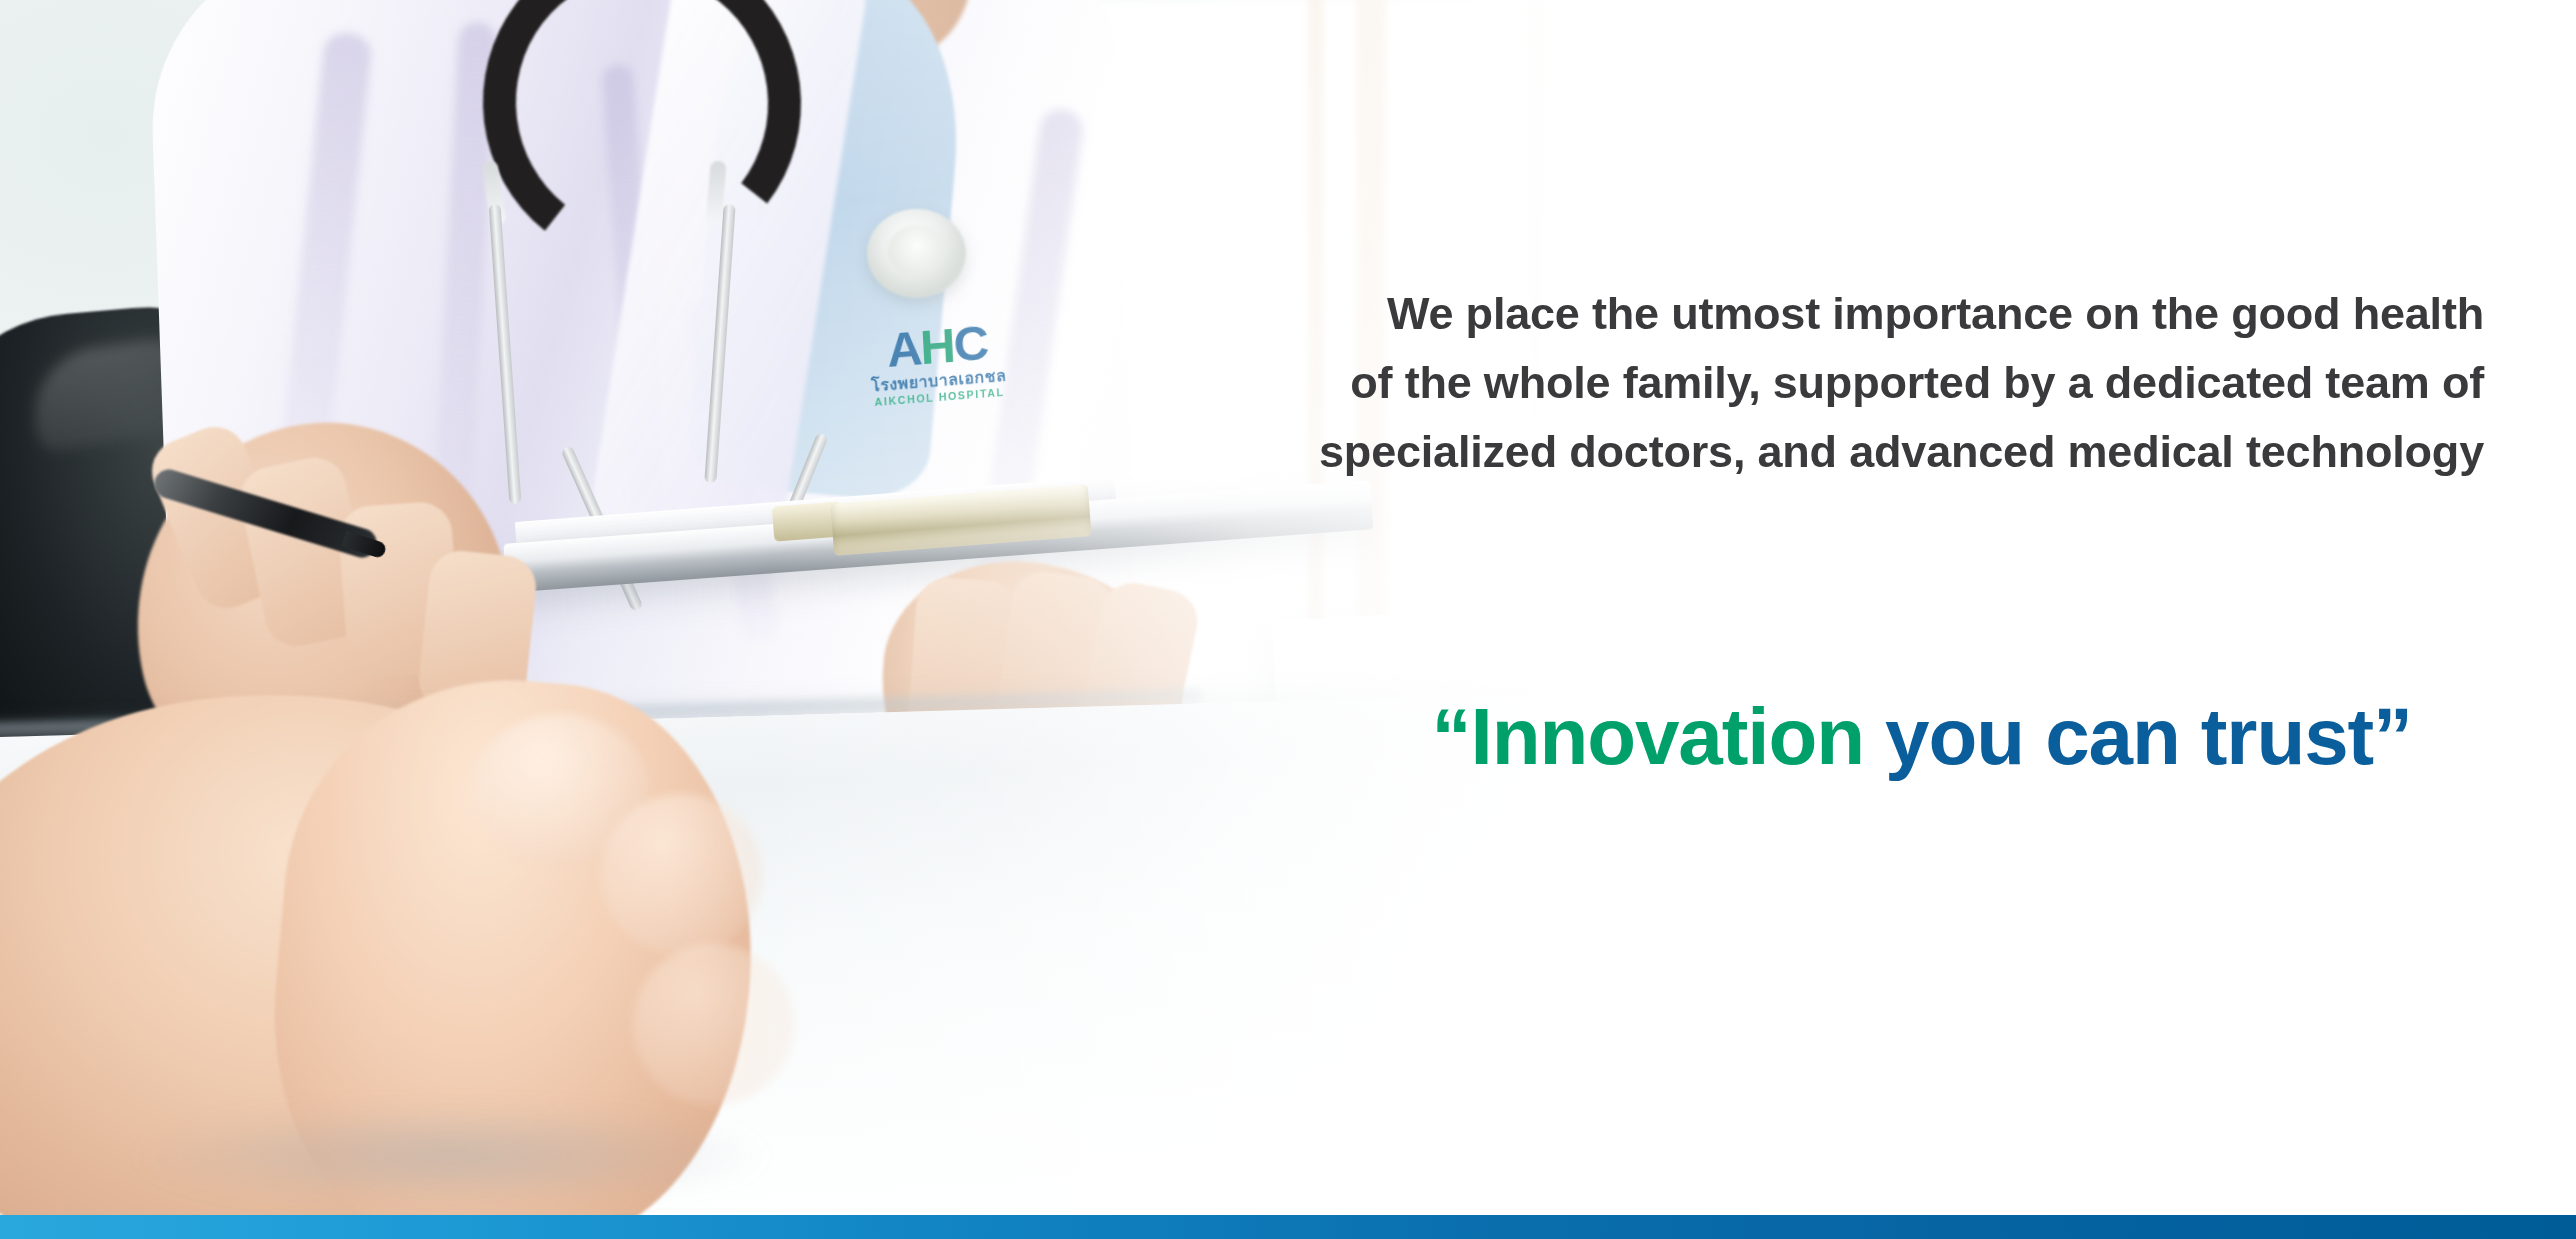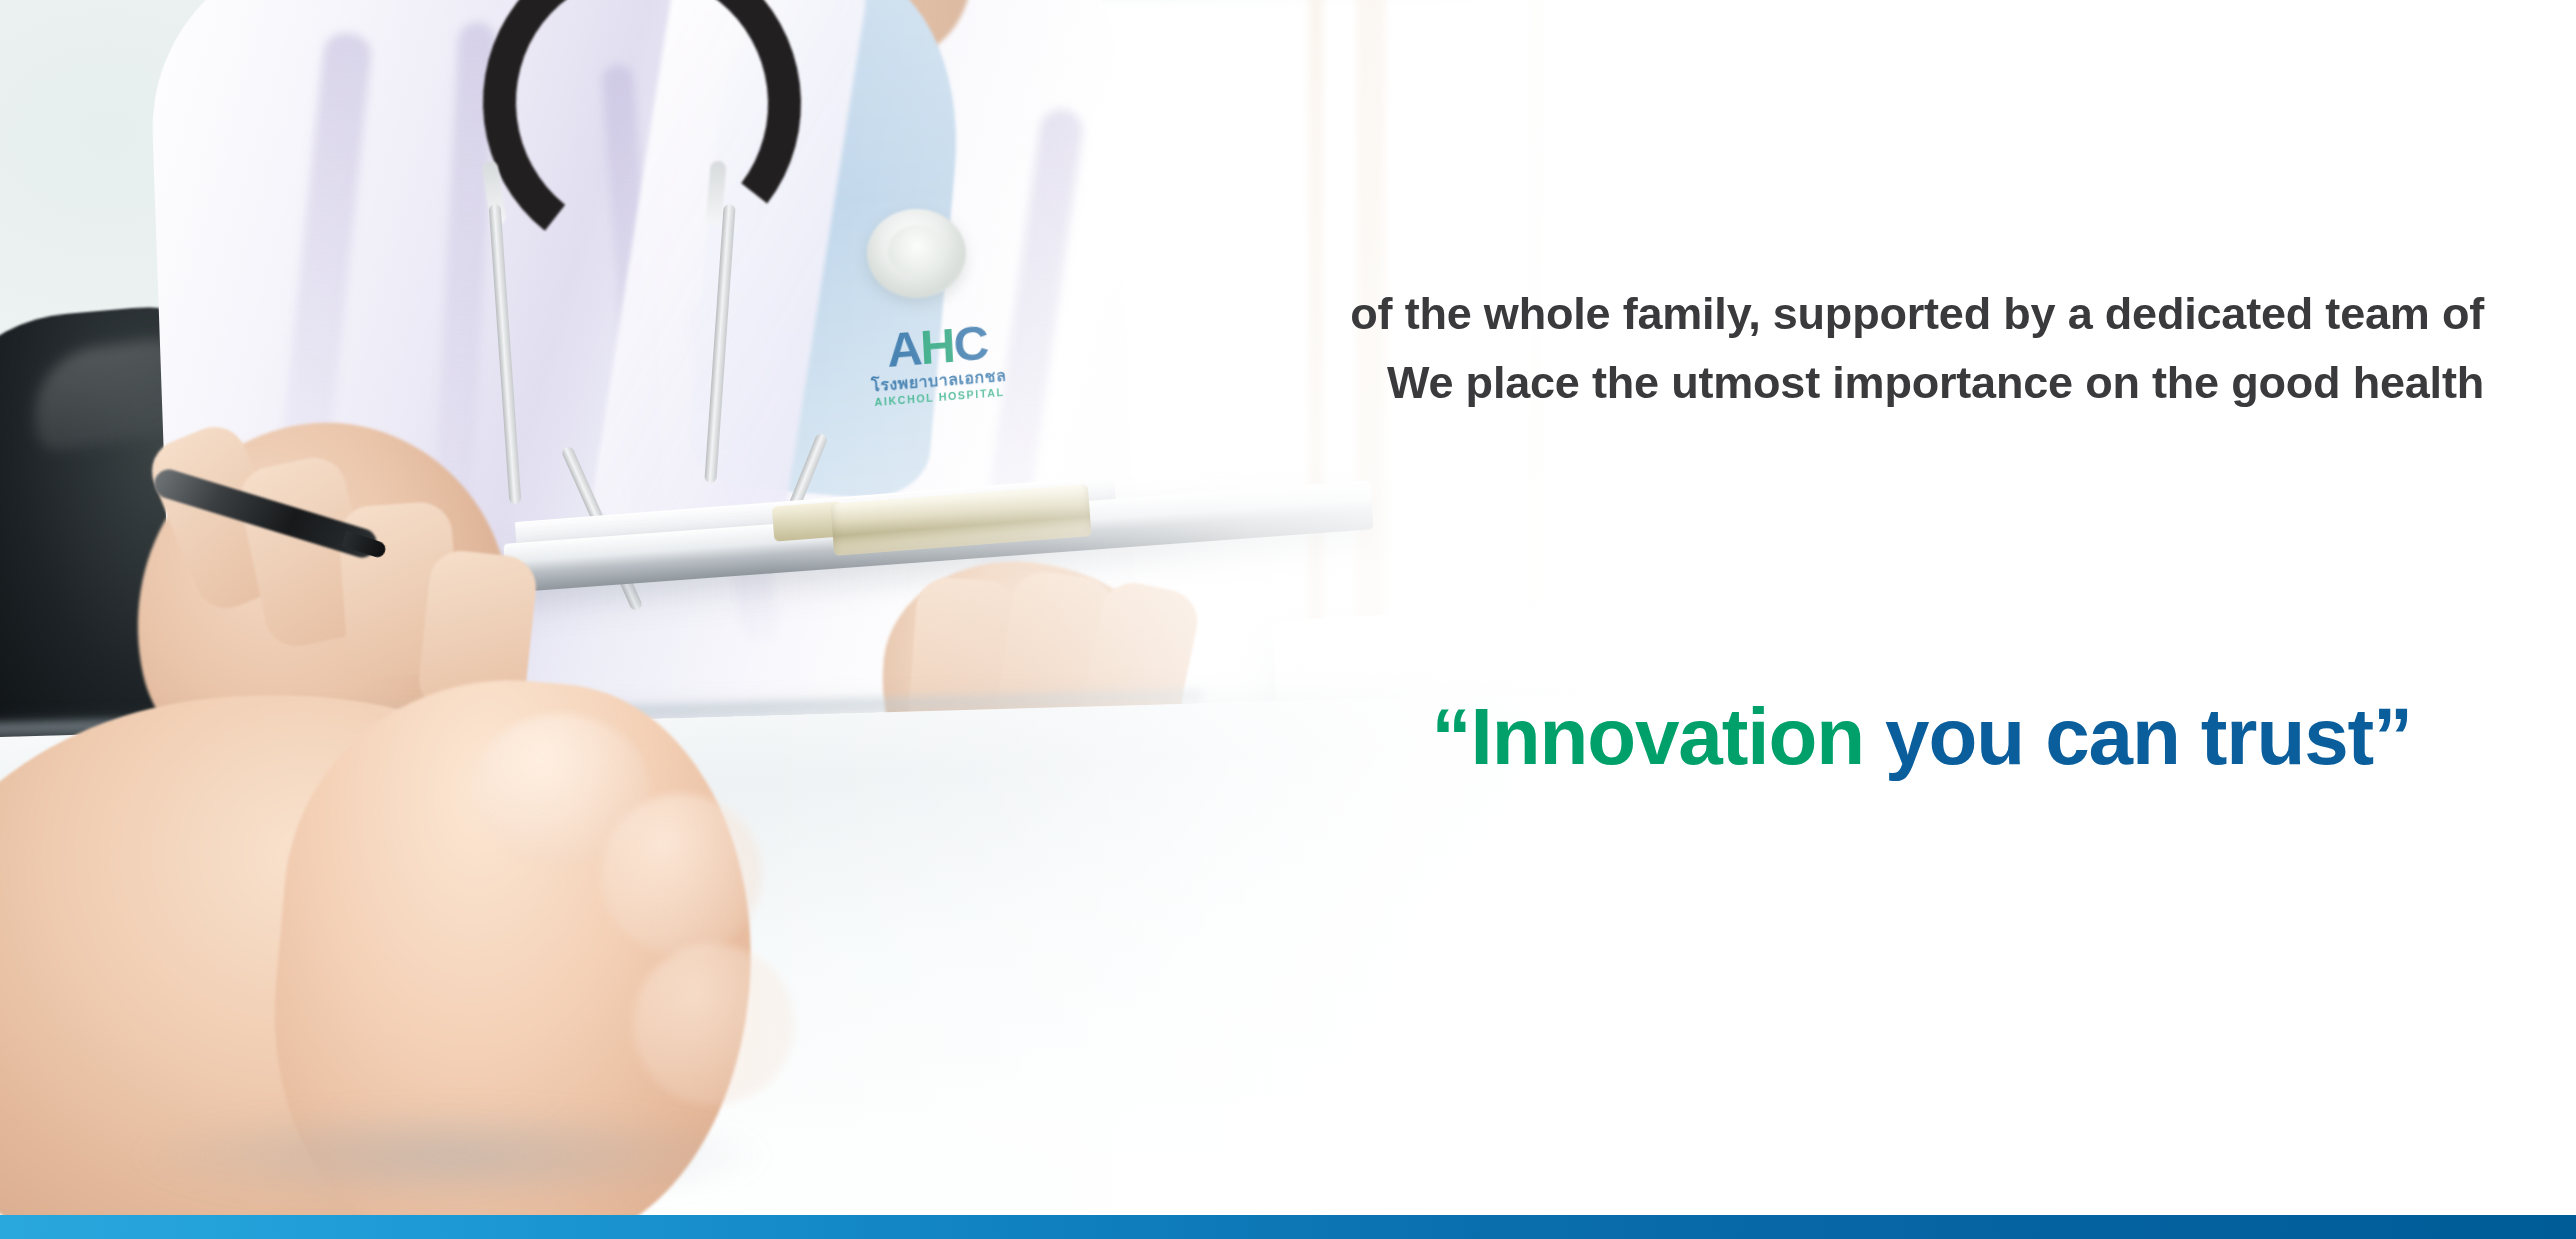--- a/index.html
+++ b/index.html
@@ -429,22 +429,23 @@
     <div class="hand-top"></div>
     <div class="knuckle" style="left:472px;top:714px;width:177px;height:150px;"></div>
     <div class="knuckle" style="left:601px;top:794px;width:161px;height:161px;opacity:.75;"></div>
     <div class="knuckle" style="left:633px;top:944px;width:161px;height:161px;opacity:.6;"></div>
     <div class="hand-shadow"></div>
 
     <div class="photo-fade"></div>
   </div>
 
   <div class="copy">
+    <div class="copy-line">We place the utmost importance on the good health</div>
     <div class="copy-line">of the whole family, supported by a dedicated team of</div>
-    <div class="copy-line">We place the utmost importance on the good health</div>
+    <div class="copy-line">specialized doctors, and advanced medical technology</div>
   </div>
 
   <div class="tagline"><span class="tag-green">“</span><span class="tag-green">Innovation</span><span class="tag-blue"> </span><span class="tag-blue">you can trust</span><span class="tag-blue">”</span></div>
 
   <div class="bottom-bar"></div>
 
 </div>
 
 
 </body></html>

